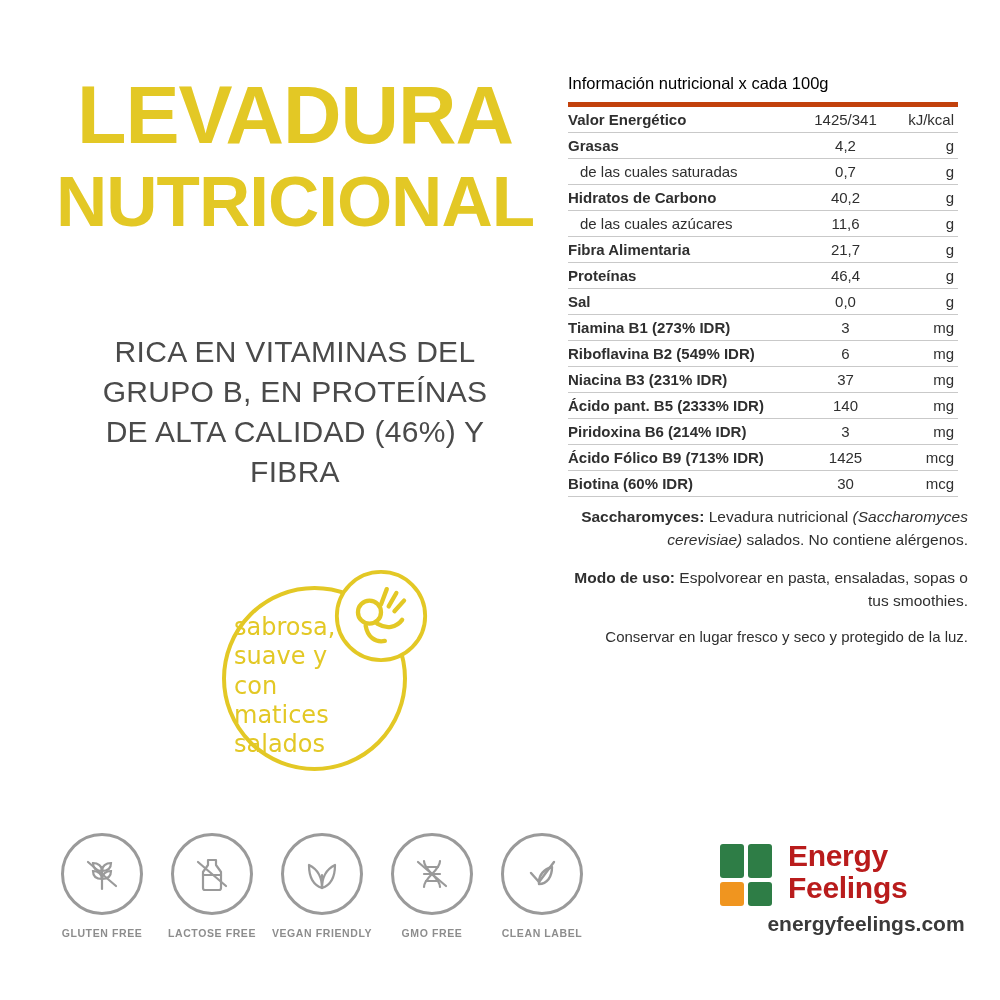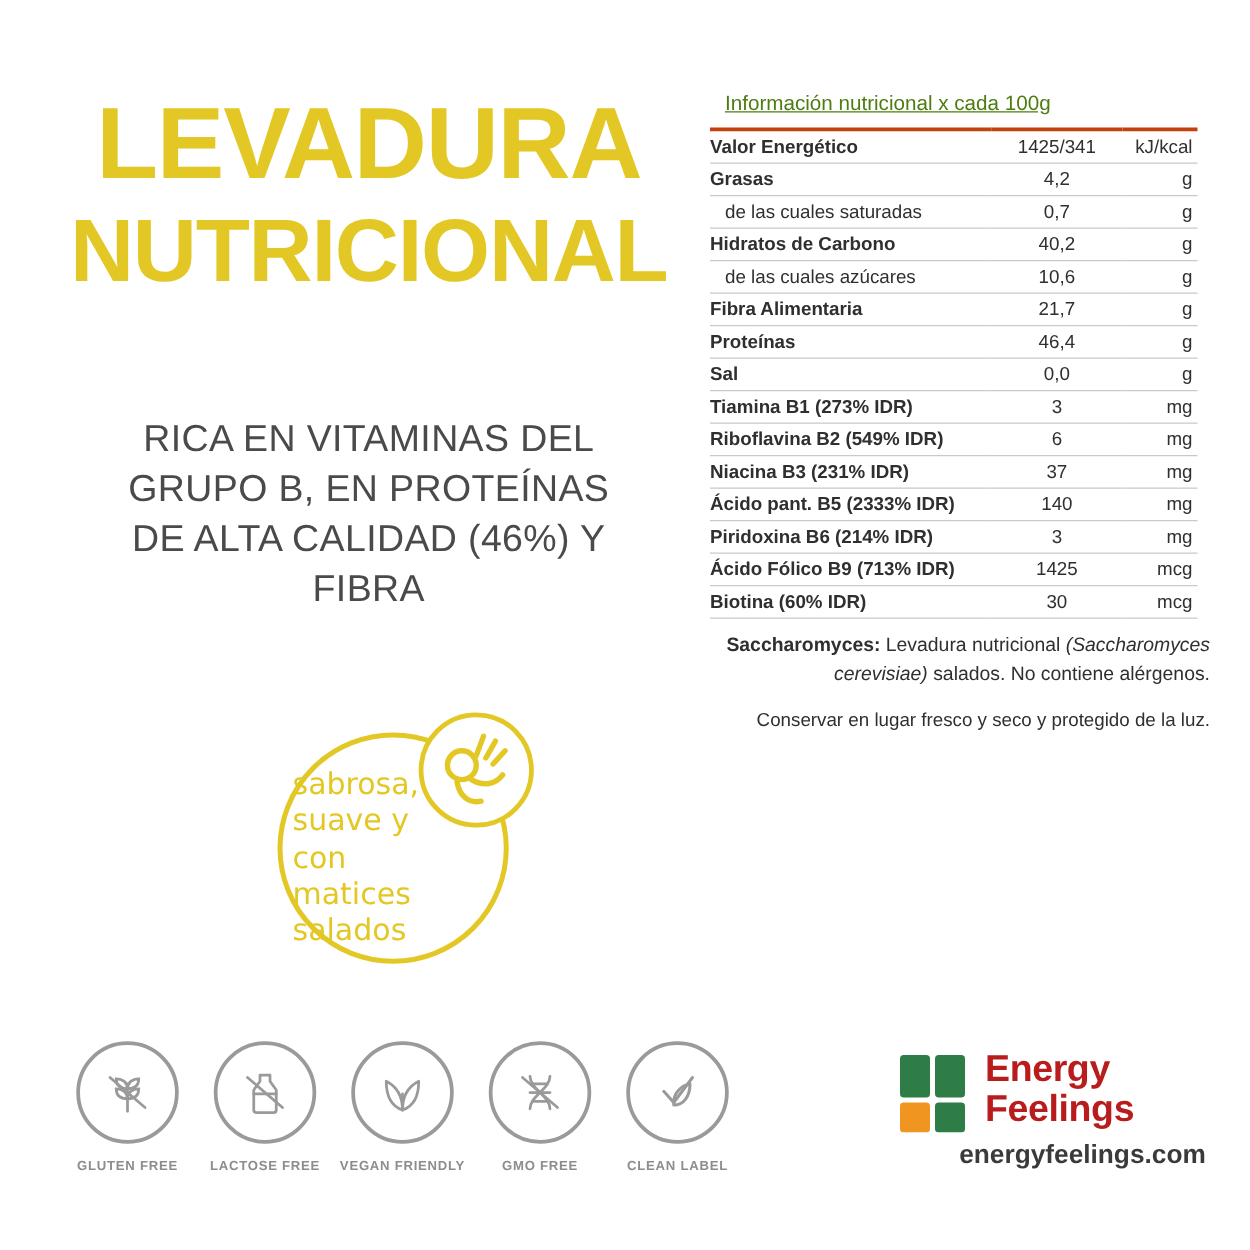--- a/index.html
+++ b/index.html
@@ -68,31 +68,31 @@
   .badge .cap {
     position: absolute; bottom: 2px; left: 50%; transform: translateX(-50%);
     font-size: 10.5px; color: #8d8d8d; letter-spacing: 0.6px;
     white-space: nowrap; font-weight: bold;
   }
 
   
   .right { position: absolute; left: 560px; top: 0; width: 440px; height: 1000px; }
 
   .nut-title {
-    position: absolute; left: 20px; top: 74px;
-    font-size: 16.5px; color: #4d7c0f; font-weight: normal; text-decoration: underline;
+    position: absolute; left: 8px; top: 74px;
+    font-size: 16.5px; color: #000000; font-weight: normal;
   }
   table.nut {
     position: absolute; left: 8px; top: 102px; width: 390px;
     border-collapse: collapse;
     font-size: 15px;
   }
   table.nut td { padding: 4px 0 4px 0; color: #2f2f2f; }
   table.nut tr { border-bottom: 1px solid #c9c9c9; }
-  table.nut tr.top { border-top: 3px solid #c2410c; }
+  table.nut tr.top { border-top: 5px solid #c2410c; }
   table.nut td.name { width: 225px; }
   table.nut td.name.bold { font-weight: bold; }
   table.nut td.name.ind { padding-left: 12px; }
   table.nut td.val { width: 105px; text-align: center; }
   table.nut td.unit { width: 60px; text-align: right; padding-right: 4px; }
 
   .info { position: absolute; left: 8px; top: 505px; width: 400px; text-align: right; }
   .info p { font-size: 15.5px; line-height: 1.5; color: #2f2f2f; margin-bottom: 14px; }
   .info p b { font-weight: bold; }
   .info p i { font-style: italic; }
@@ -236,21 +236,21 @@
           <td class="val">0,7</td>
           <td class="unit">g</td>
         </tr>
         <tr>
           <td class="name bold">Hidratos de Carbono</td>
           <td class="val">40,2</td>
           <td class="unit">g</td>
         </tr>
         <tr>
           <td class="name ind">de las cuales azúcares</td>
-          <td class="val">10,6</td>
+          <td class="val">11,6</td>
           <td class="unit">g</td>
         </tr>
         <tr>
           <td class="name bold">Fibra Alimentaria</td>
           <td class="val">21,7</td>
           <td class="unit">g</td>
         </tr>
         <tr>
           <td class="name bold">Proteínas</td>
           <td class="val">46,4</td>
@@ -294,20 +294,21 @@
         <tr>
           <td class="name bold">Biotina  (60% IDR)</td>
           <td class="val">30</td>
           <td class="unit">mcg</td>
         </tr>
       </tbody>
     </table>
 
     <div class="info">
       <p><b>Saccharomyces:</b><span> Levadura nutricional </span><i>(Saccharomyces cerevisiae)</i><span> salados. No contiene alérgenos.</span></p>
+      <p><b>Modo de uso:</b><span> Espolvorear en pasta, ensaladas, sopas o tus smoothies.</span></p>
       <p class="last">Conservar en lugar fresco y seco y protegido de la luz.</p>
     </div>
 
     <div class="logo">
       <svg class="mark" viewBox="0 0 56 62">
         <rect x="0" y="0" width="24" height="34" rx="3" fill="#2e7d46"></rect>
         <rect x="28" y="0" width="24" height="34" rx="3" fill="#2e7d46"></rect>
         <rect x="0" y="38" width="24" height="24" rx="3" fill="#f0951f"></rect>
         <rect x="28" y="38" width="24" height="24" rx="3" fill="#2e7d46"></rect>
       </svg>

